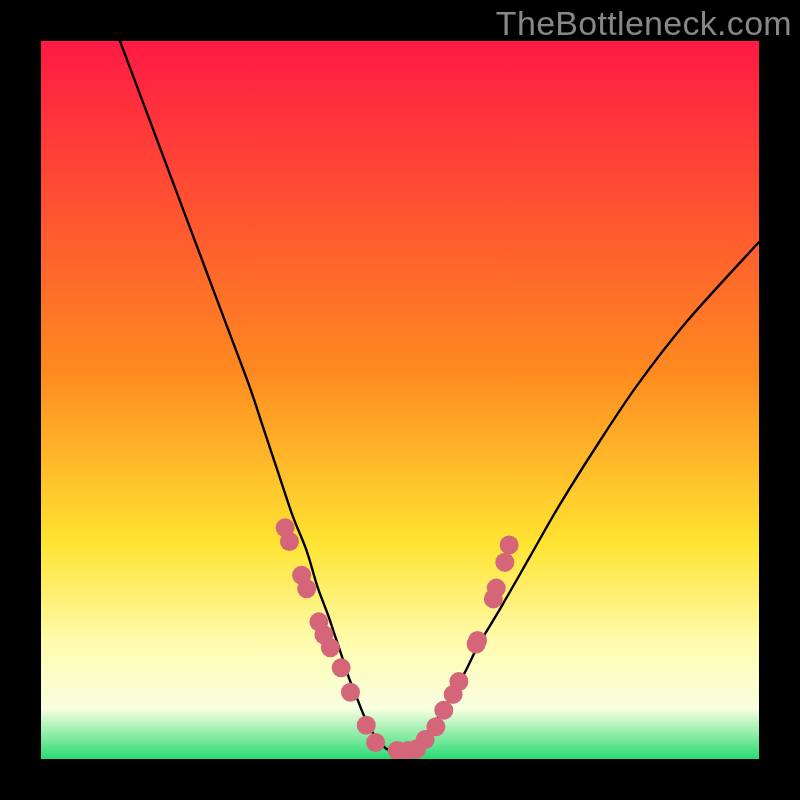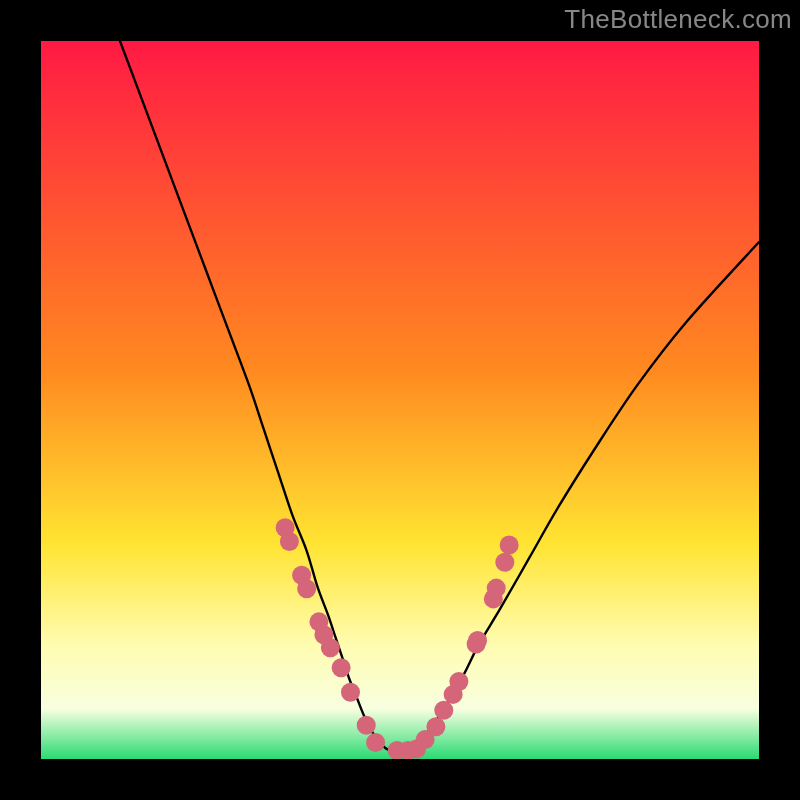--- a/index.html
+++ b/index.html
@@ -22,21 +22,21 @@
     left: 41px;
     top: 41px;
     width: 718px;
     height: 718px;
   }
   .watermark {
     position: absolute;
     top: 4px;
     right: 8px;
     font-family: Arial, Helvetica, sans-serif;
-    font-size: 26px;
+    font-size: 34px;
     color: #878787;
     font-weight: 400;
     letter-spacing: 0.3px;
   }
   svg {
     position: absolute;
     left: 0;
     top: 0;
   }
 </style>

